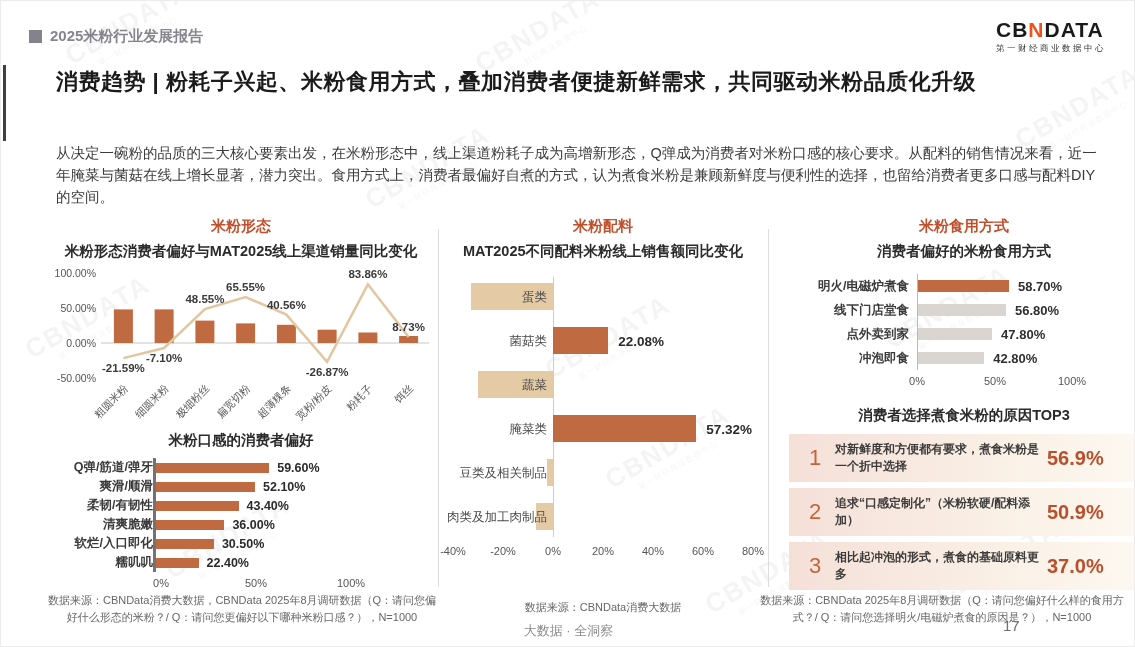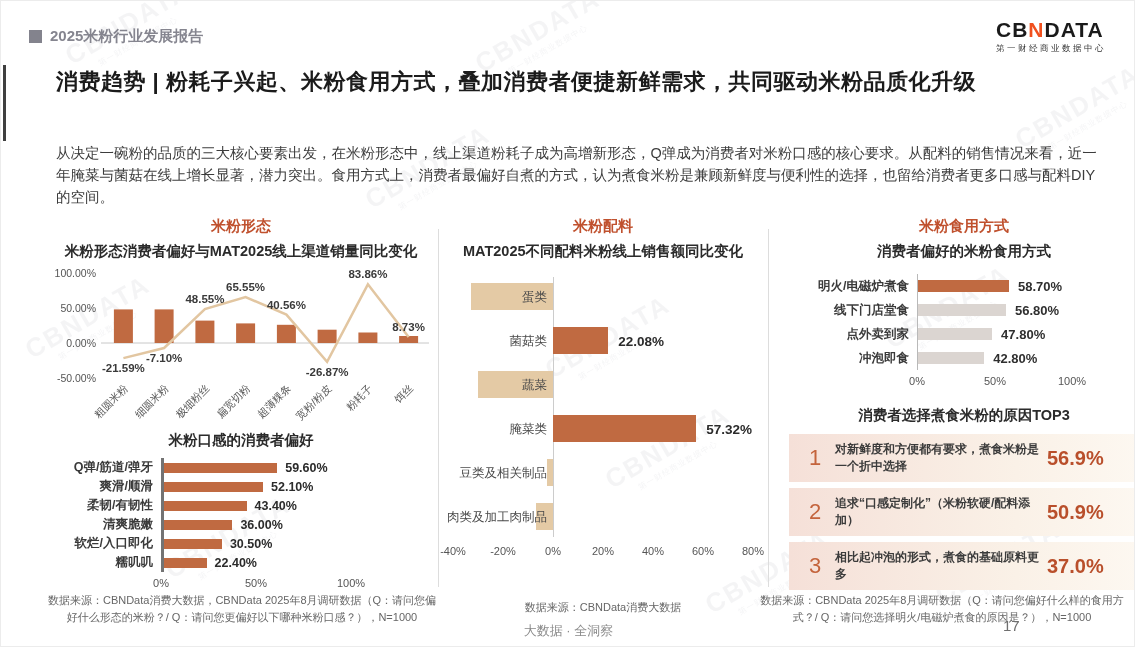--- a/index.html
+++ b/index.html
@@ -33,21 +33,21 @@
   .chart-title{text-align:center;color:#2b2b2b;font-weight:bold;font-size:14.5px;margin-top:7px;}
   
   .combo-host{margin-top:4px;}
   .cax{font-size:10.5px;fill:#555;}
   .cdl{font-size:11.5px;font-weight:bold;fill:#3a3a3a;}
   .ccat{font-size:10.5px;fill:#555;}
   
   .t2{margin-top:2px;}
   .taste-host{margin-top:8px;}
   .trow{display:flex;align-items:center;height:19px;}
-  .tlabel{width:106px;text-align:right;padding-right:8px;font-size:12.5px;color:#3a3a3a;font-weight:bold;white-space:nowrap;}
+  .tlabel{width:106px;text-align:right;font-size:12.5px;color:#3a3a3a;font-weight:bold;white-space:nowrap;}
   .ttrack{display:flex;align-items:center;border-left:3px solid #737373;height:100%;width:266px;}
   .tbar{height:10px;background:#c06a41;}
   .tval{font-size:12.5px;font-weight:bold;color:#2b2b2b;margin-left:8px;white-space:nowrap;}
   .taxis{position:relative;margin-left:114px;height:18px;margin-top:3px;}
   .taxis span{position:absolute;transform:translateX(-50%);font-size:11px;color:#555;top:2px;}
   
   .ing-host{margin-top:14px;}
   .iplot{position:relative;width:300px;margin-left:4px;}
   .iaxis{position:absolute;left:100px;top:2px;bottom:2px;width:1px;background:#ccc;}
   .irow{position:relative;height:44px;}

